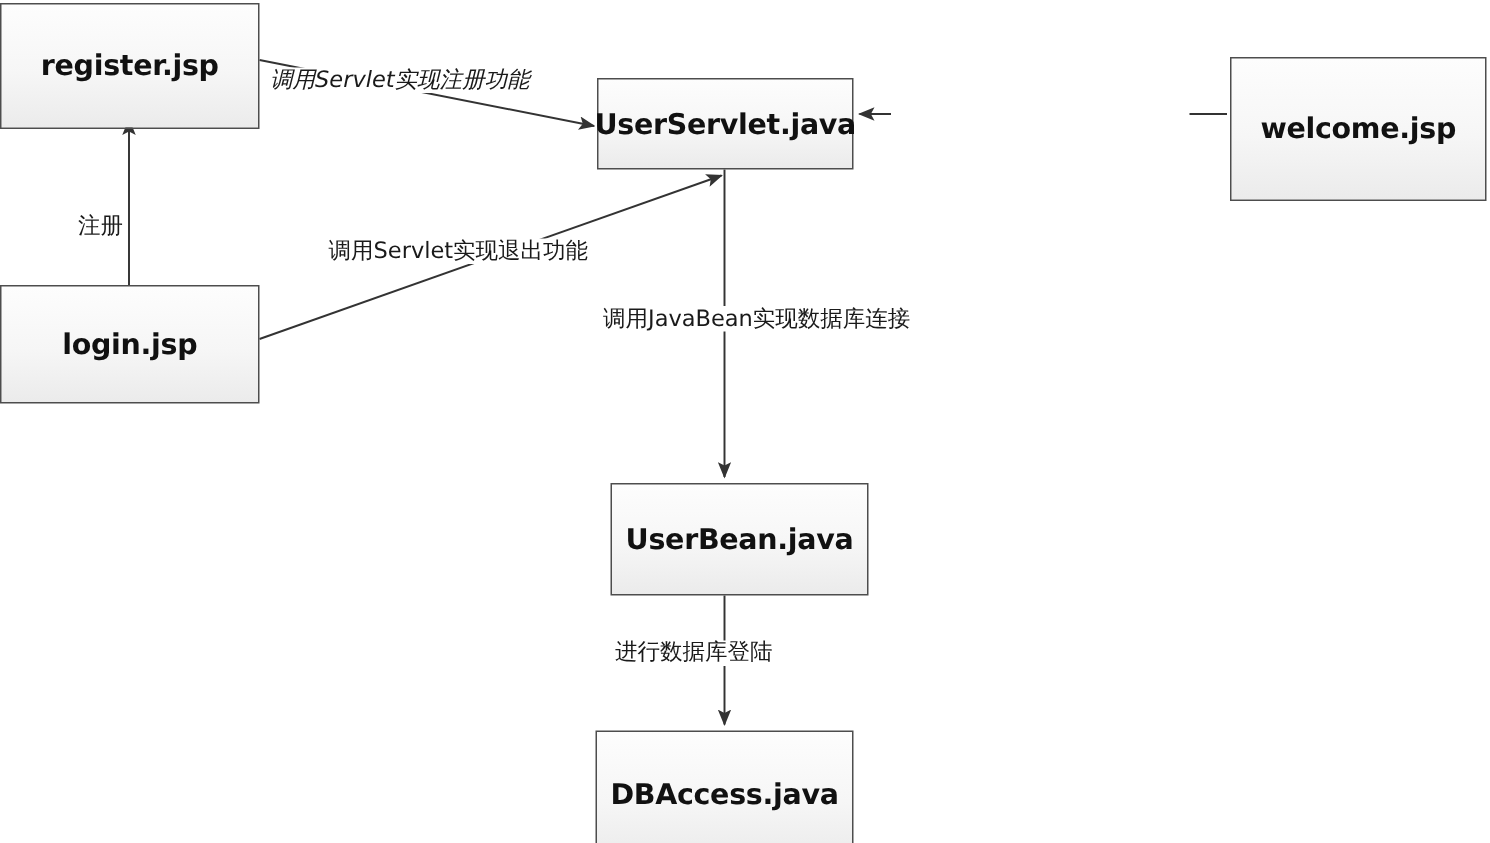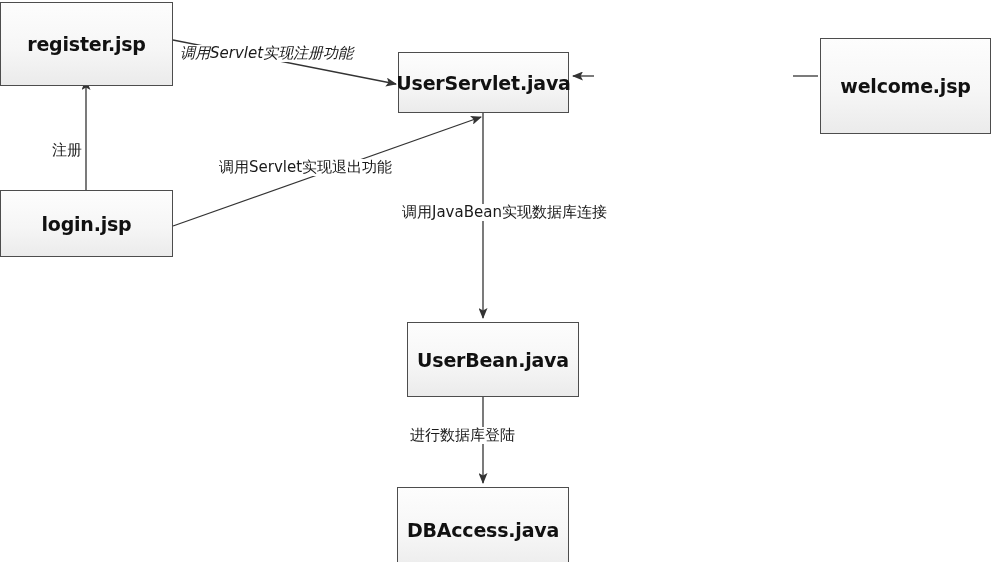--- a/index.html
+++ b/index.html
@@ -89,21 +89,21 @@
 
     <g>
       <line x1="483" y1="397" x2="483" y2="483" stroke="#333333" stroke-width="1.3" marker-end="url(#arrowhead)"></line>
     </g>
   </svg>
 
   <div class="node" style="left:0px; top:2px; width:173px; height:84px;">
     <span class="node-label">register.jsp</span>
   </div>
 
-  <div class="node" style="left:0px; top:190px; width:173px; height:67px;">
+  <div class="node" style="left:0px; top:190px; width:173px; height:79px;">
     <span class="node-label">login.jsp</span>
   </div>
 
   <div class="node" style="left:398px; top:52px; width:171px; height:61px;">
     <span class="node-label">UserServlet.java</span>
   </div>
 
   <div class="node" style="left:820px; top:38px; width:171px; height:96px;">
     <span class="node-label">welcome.jsp</span>
   </div>

